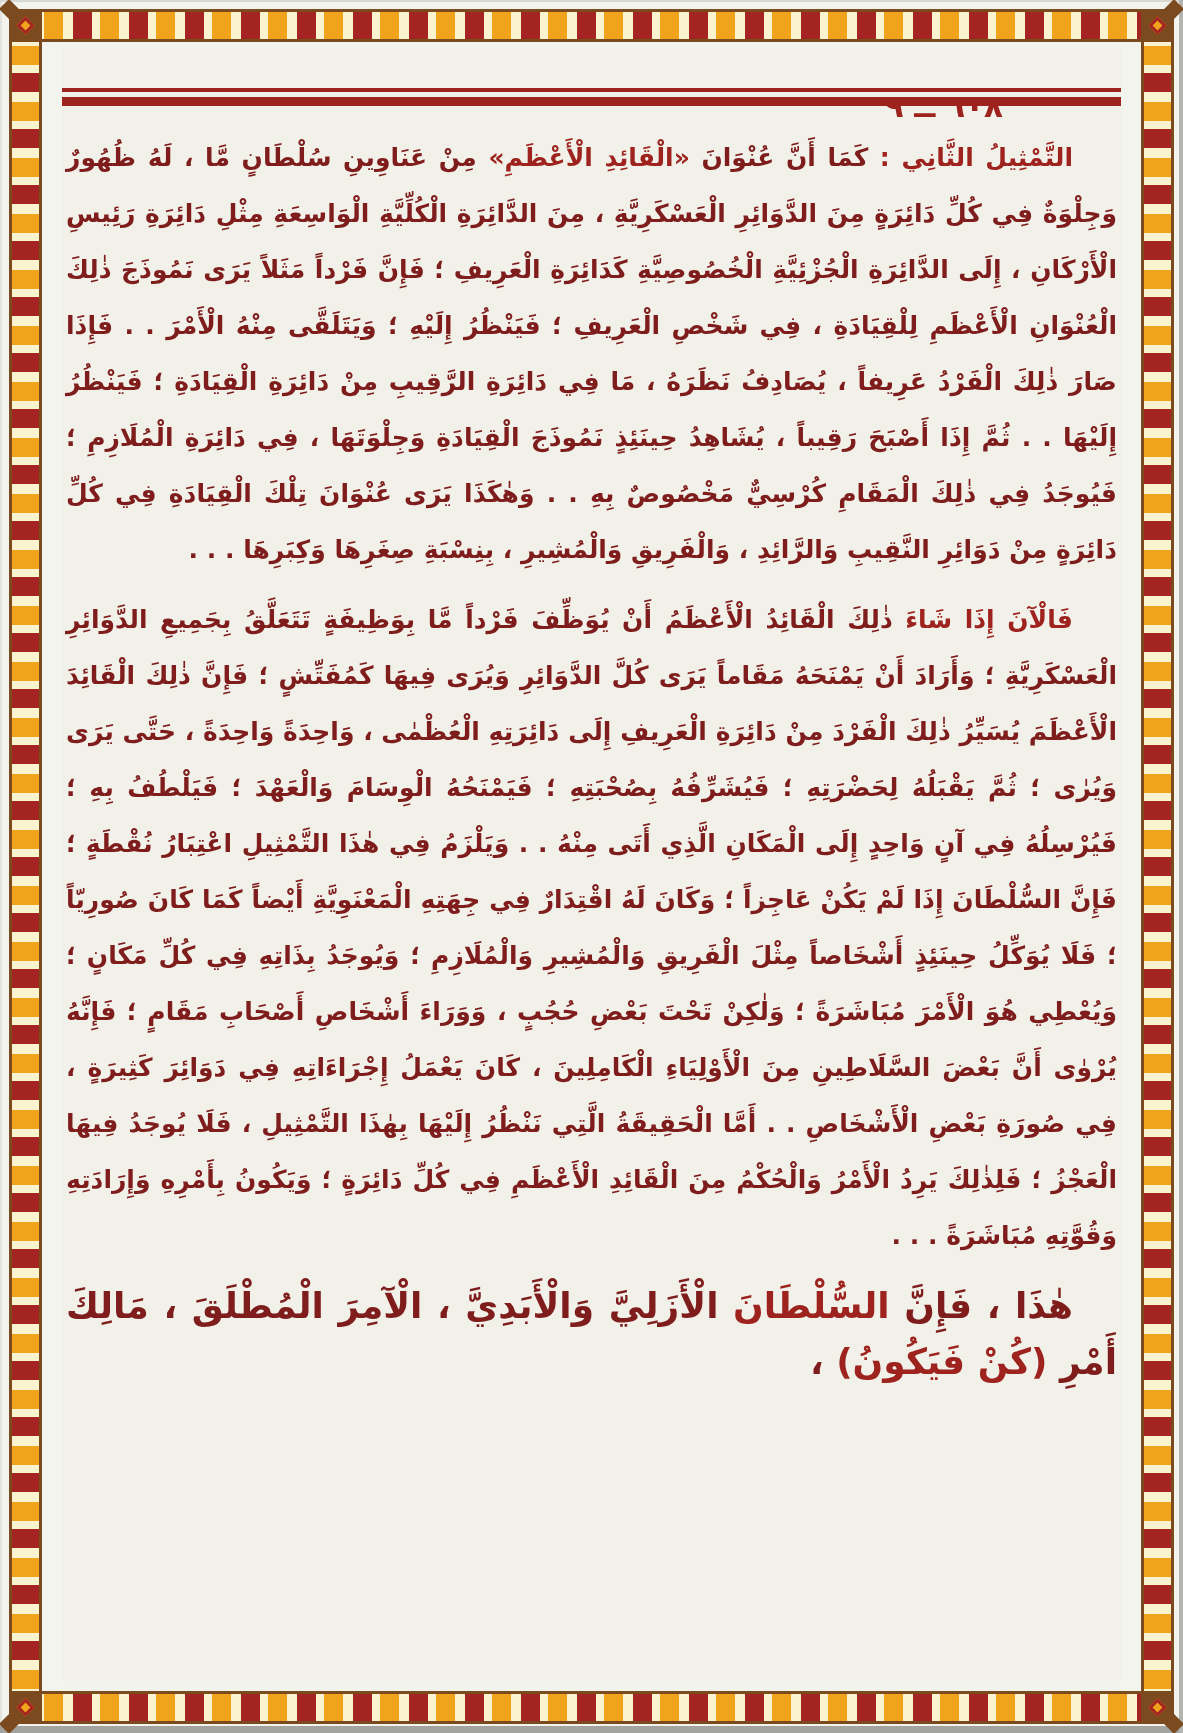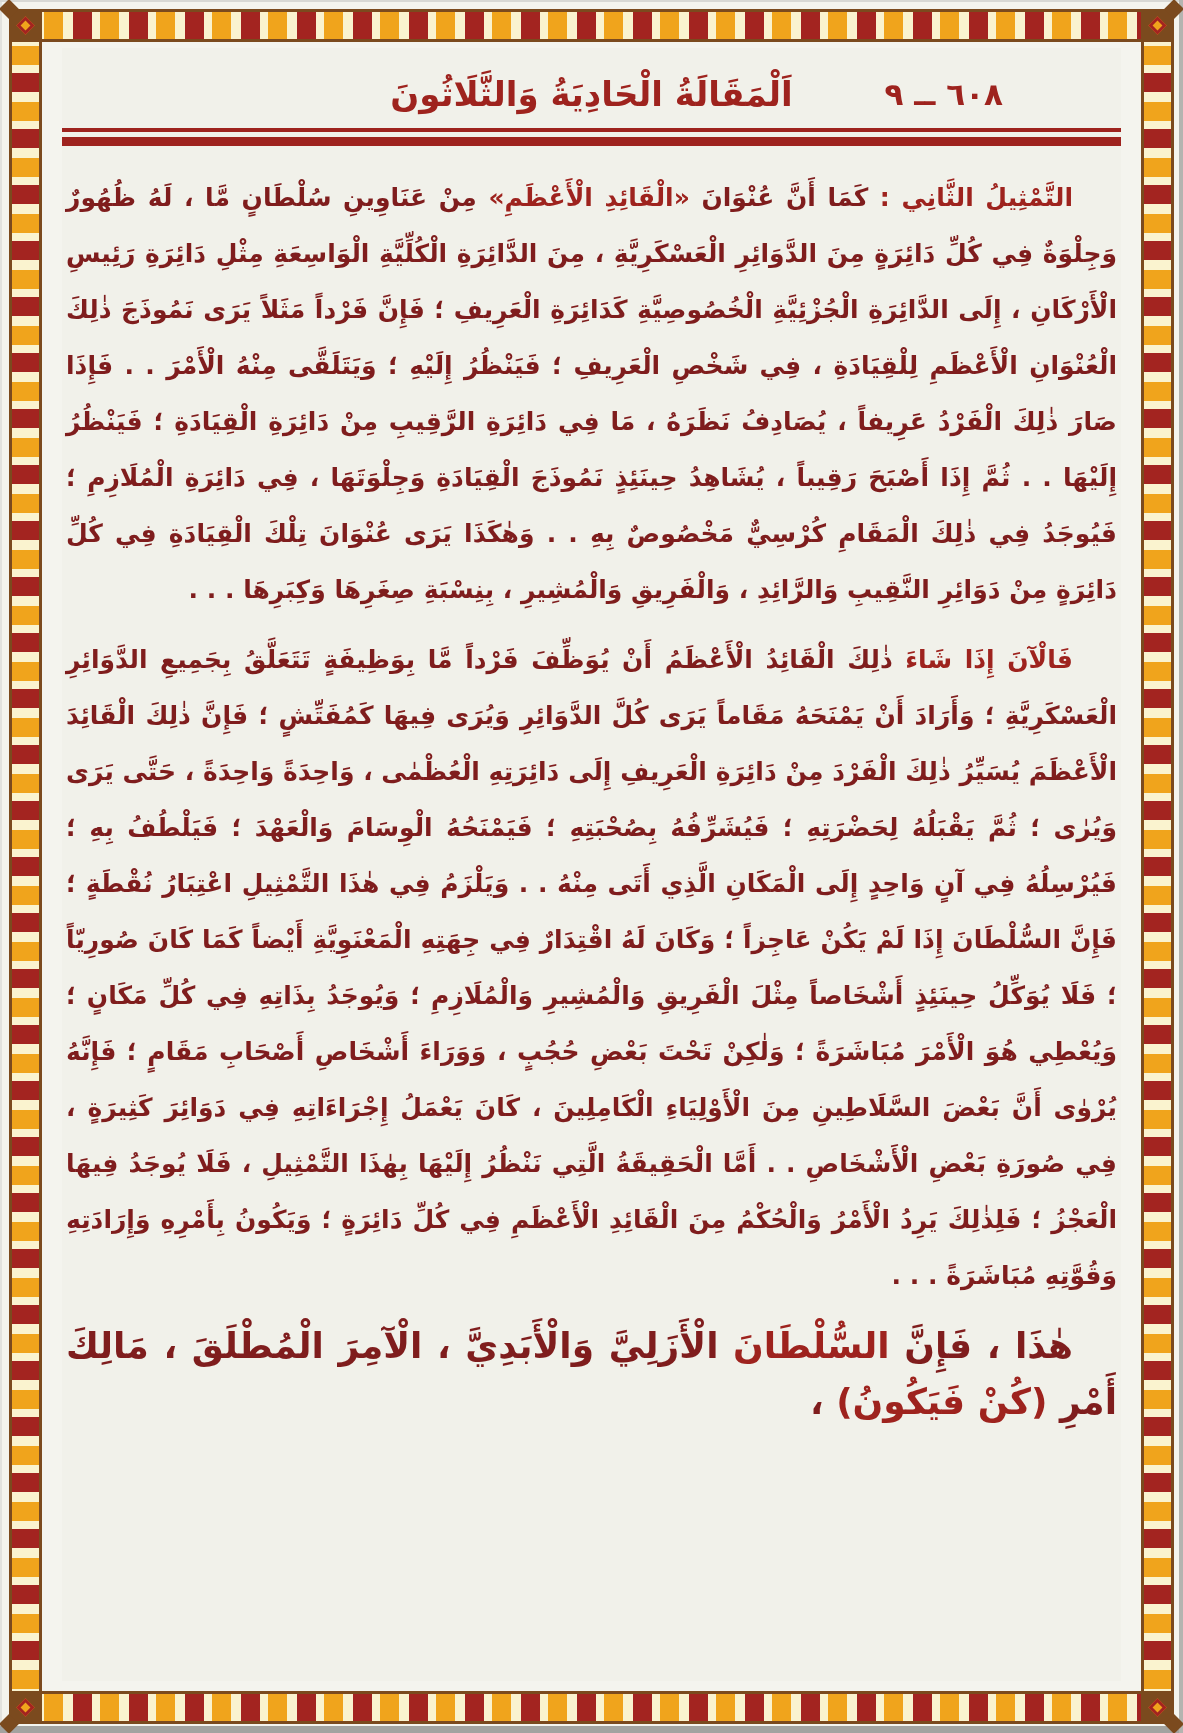--- a/index.html
+++ b/index.html
@@ -56,21 +56,21 @@
   .corner.br { bottom: 9px; right: 9px; } .corner.br::before { bottom: -7px; right: -7px; }
   
   .content {
     position: absolute;
     top: 48px; bottom: 52px; left: 62px; right: 62px;
     background: #f1f1ea;
     direction: rtl;
   }
   header { position: relative; padding-top: 26px; }
   .page-number {
-    position: absolute; top: 28px; right: 118px;
+    position: absolute; top: 40px; right: 118px;
     font-size: 31px; font-weight: bold; color: #9e231e;
     letter-spacing: 2px;
   }
   .page-title {
     margin: 0; text-align: center;
     font-size: 34px; font-weight: bold; color: #9e231e;
   }
   .header-rule {
     margin-top: 14px; height: 5px;
     border-top: 4px solid #9e231e;
@@ -101,21 +101,20 @@
     <div class="edge v right"></div>
     <div class="corner tl"></div>
     <div class="corner tr"></div>
     <div class="corner bl"></div>
     <div class="corner br"></div>
   </div>
 
   <div class="content">
     <header>
       <div class="page-number">٦٠٨ ــ ٩</div>
-      <h1 class="page-title">اَلْمَقَالَةُ الْحَادِيَةُ وَالثَّلَاثُونَ</h1>
       <div class="header-rule"></div>
     </header>
 
     <main class="body-text" id="body-text">
         <p class="para indent"><span class="red">التَّمْثِيلُ الثَّانِي : </span><span class="ink">كَمَا أَنَّ عُنْوَانَ </span><span class="red">«الْقَائِدِ الْأَعْظَمِ»</span><span class="ink"> مِنْ عَنَاوِينِ سُلْطَانٍ مَّا ، لَهُ ظُهُورٌ وَجِلْوَةٌ فِي كُلِّ دَائِرَةٍ مِنَ الدَّوَائِرِ الْعَسْكَرِيَّةِ ، مِنَ الدَّائِرَةِ الْكُلِّيَّةِ الْوَاسِعَةِ مِثْلِ دَائِرَةِ رَئِيسِ الْأَرْكَانِ ، إِلَى الدَّائِرَةِ الْجُزْئِيَّةِ الْخُصُوصِيَّةِ كَدَائِرَةِ الْعَرِيفِ ؛ فَإِنَّ فَرْداً مَثَلاً يَرَى نَمُوذَجَ ذٰلِكَ الْعُنْوَانِ الْأَعْظَمِ لِلْقِيَادَةِ ، فِي شَخْصِ الْعَرِيفِ ؛ فَيَنْظُرُ إِلَيْهِ ؛ وَيَتَلَقَّى مِنْهُ الْأَمْرَ . . فَإِذَا صَارَ ذٰلِكَ الْفَرْدُ عَرِيفاً ، يُصَادِفُ نَظَرَهُ ، مَا فِي دَائِرَةِ الرَّقِيبِ مِنْ دَائِرَةِ الْقِيَادَةِ ؛ فَيَنْظُرُ إِلَيْهَا . . ثُمَّ إِذَا أَصْبَحَ رَقِيباً ، يُشَاهِدُ حِينَئِذٍ نَمُوذَجَ الْقِيَادَةِ وَجِلْوَتَهَا ، فِي دَائِرَةِ الْمُلَازِمِ ؛ فَيُوجَدُ فِي ذٰلِكَ الْمَقَامِ كُرْسِيٌّ مَخْصُوصٌ بِهِ . . وَهٰكَذَا يَرَى عُنْوَانَ تِلْكَ الْقِيَادَةِ فِي كُلِّ دَائِرَةٍ مِنْ دَوَائِرِ النَّقِيبِ وَالرَّائِدِ ، وَالْفَرِيقِ وَالْمُشِيرِ ، بِنِسْبَةِ صِغَرِهَا وَكِبَرِهَا . . .</span></p>
         <p class="para indent"><span class="red">فَالْآنَ إِذَا شَاءَ </span><span class="ink">ذٰلِكَ الْقَائِدُ الْأَعْظَمُ أَنْ يُوَظِّفَ فَرْداً مَّا بِوَظِيفَةٍ تَتَعَلَّقُ بِجَمِيعِ الدَّوَائِرِ الْعَسْكَرِيَّةِ ؛ وَأَرَادَ أَنْ يَمْنَحَهُ مَقَاماً يَرَى كُلَّ الدَّوَائِرِ وَيُرَى فِيهَا كَمُفَتِّشٍ ؛ فَإِنَّ ذٰلِكَ الْقَائِدَ الْأَعْظَمَ يُسَيِّرُ ذٰلِكَ الْفَرْدَ مِنْ دَائِرَةِ الْعَرِيفِ إِلَى دَائِرَتِهِ الْعُظْمٰى ، وَاحِدَةً وَاحِدَةً ، حَتَّى يَرَى وَيُرٰى ؛ ثُمَّ يَقْبَلُهُ لِحَضْرَتِهِ ؛ فَيُشَرِّفُهُ بِصُحْبَتِهِ ؛ فَيَمْنَحُهُ الْوِسَامَ وَالْعَهْدَ ؛ فَيَلْطُفُ بِهِ ؛ فَيُرْسِلُهُ فِي آنٍ وَاحِدٍ إِلَى الْمَكَانِ الَّذِي أَتَى مِنْهُ . . وَيَلْزَمُ فِي هٰذَا التَّمْثِيلِ اعْتِبَارُ نُقْطَةٍ ؛ فَإِنَّ السُّلْطَانَ إِذَا لَمْ يَكُنْ عَاجِزاً ؛ وَكَانَ لَهُ اقْتِدَارٌ فِي جِهَتِهِ الْمَعْنَوِيَّةِ أَيْضاً كَمَا كَانَ صُورِيّاً ؛ فَلَا يُوَكِّلُ حِينَئِذٍ أَشْخَاصاً مِثْلَ الْفَرِيقِ وَالْمُشِيرِ وَالْمُلَازِمِ ؛ وَيُوجَدُ بِذَاتِهِ فِي كُلِّ مَكَانٍ ؛ وَيُعْطِي هُوَ الْأَمْرَ مُبَاشَرَةً ؛ وَلٰكِنْ تَحْتَ بَعْضِ حُجُبٍ ، وَوَرَاءَ أَشْخَاصِ أَصْحَابِ مَقَامٍ ؛ فَإِنَّهُ يُرْوٰى أَنَّ بَعْضَ السَّلَاطِينِ مِنَ الْأَوْلِيَاءِ الْكَامِلِينَ ، كَانَ يَعْمَلُ إِجْرَاءَاتِهِ فِي دَوَائِرَ كَثِيرَةٍ ، فِي صُورَةِ بَعْضِ الْأَشْخَاصِ . . أَمَّا الْحَقِيقَةُ الَّتِي نَنْظُرُ إِلَيْهَا بِهٰذَا التَّمْثِيلِ ، فَلَا يُوجَدُ فِيهَا الْعَجْزُ ؛ فَلِذٰلِكَ يَرِدُ الْأَمْرُ وَالْحُكْمُ مِنَ الْقَائِدِ الْأَعْظَمِ فِي كُلِّ دَائِرَةٍ ؛ وَيَكُونُ بِأَمْرِهِ وَإِرَادَتِهِ وَقُوَّتِهِ مُبَاشَرَةً . . .</span></p>
         <p class="para indent emphasis"><span class="ink">هٰذَا ، فَإِنَّ </span><span class="red">السُّلْطَانَ </span><span class="ink">الْأَزَلِيَّ وَالْأَبَدِيَّ ، الْآمِرَ الْمُطْلَقَ ، مَالِكَ أَمْرِ </span><span class="red">(كُنْ فَيَكُونُ)</span><span class="ink"> ،</span></p>
       </main>
   </div>
 </div>

